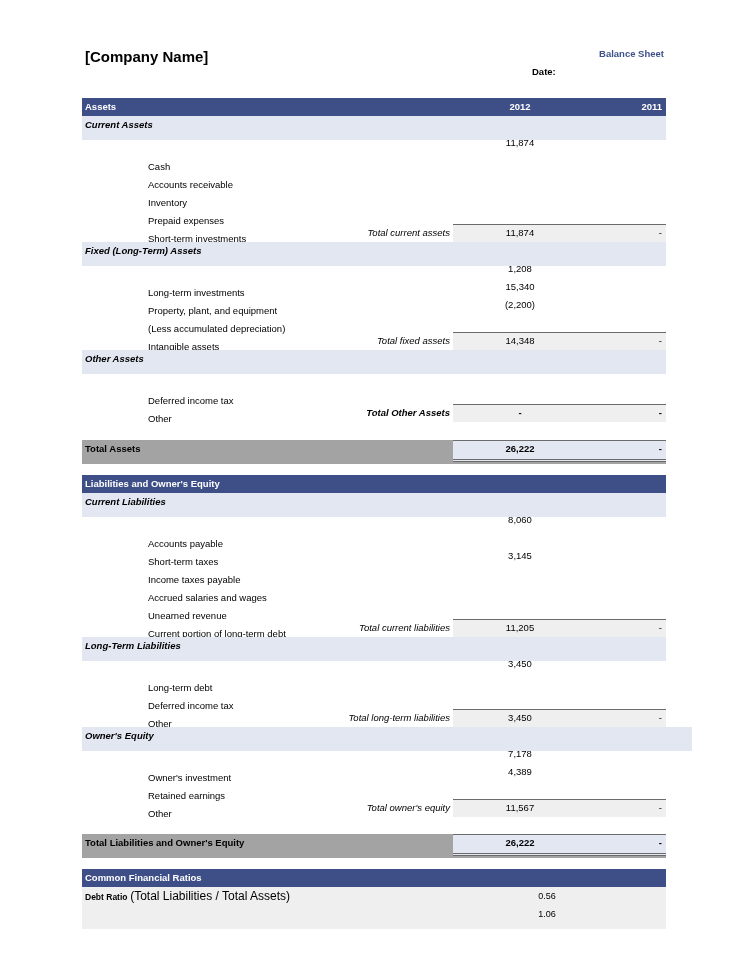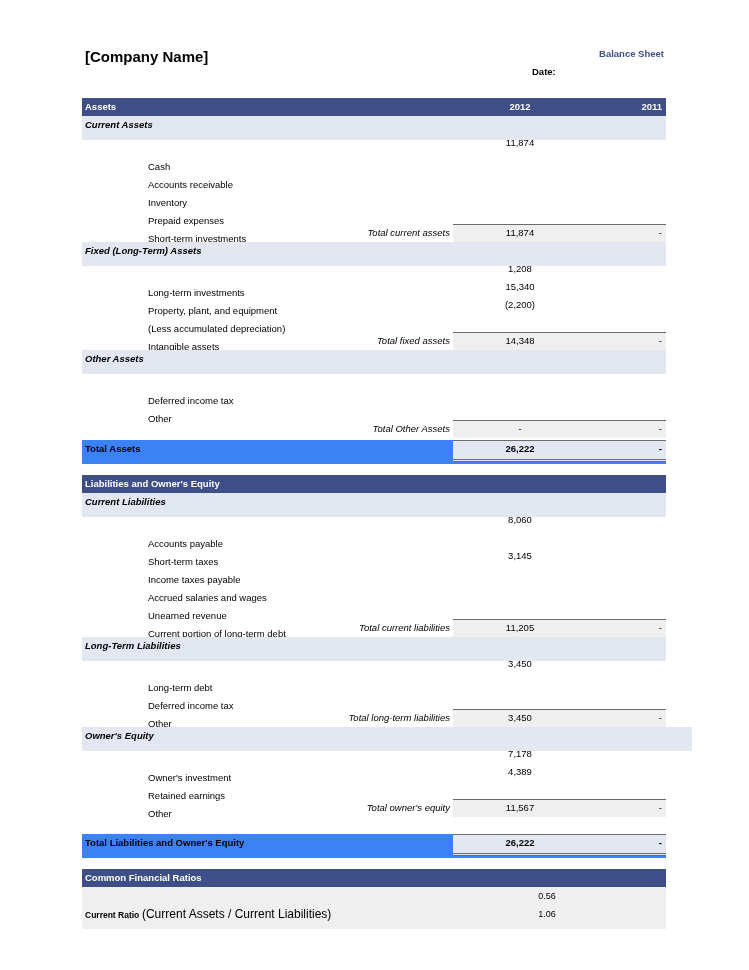--- a/index.html
+++ b/index.html
@@ -9,21 +9,21 @@
   .date-label { position:absolute; left:532px; top:66px; font-size:9.5px; font-weight:bold; }
   .row { position:absolute; left:82px; width:584px; height:24px; font-size:9.5px; line-height:18px; }
   .hdr { background:#3d4f86; color:#fff; font-weight:bold; }
   .sec { background:#e3e7f2; font-weight:bold; font-style:italic; }
   .c-label { position:absolute; left:3px; top:0; white-space:nowrap; }
   .c-item { position:absolute; left:66px; top:0; white-space:nowrap;margin-top:24px; }
   .c-totlabel { position:absolute; right:216px; top:0; font-style:italic; white-space:nowrap; }
   .c-v1 { position:absolute; left:371px; width:134px; text-align:center; top:0; padding-left:0; }
   .c-v2 { position:absolute; right:4px; top:0; text-align:right; }
   .totcell { position:absolute; left:371px; width:213px; top:0; height:18px; background:#efefef; border-top:1.5px solid #6b6b6b; box-sizing:border-box; }
-  .grand { background:#3b82f6; font-weight:bold; }
+  .grand { background:#a3a3a3; font-weight:bold; }
   .grandcell { position:absolute; left:371px; width:213px; top:0; height:18px; background:#e3e7f2; border-top:1.5px solid #6b6b6b; border-bottom:3px double #6b6b6b; box-sizing:content-box; }
   .ratio { background:#efefef; }
   .ratio .small { font-weight:bold; font-size:8.5px; }
   .ratio .big { font-size:12px; }
 </style>
 </head>
 <body>
 
 <div class="company">[Company Name]</div>
 <div class="doc-title">Balance Sheet</div>
@@ -87,21 +87,21 @@
 
 <div class="row sec" style="top:350px;">
   <span class="c-label">Other Assets</span>
 </div>
 <div class="row" style="top:368px;">
     <span class="c-item">Deferred income tax</span>
   </div>
 <div class="row" style="top:386px;">
     <span class="c-item">Other</span>
   </div>
-<div class="row" style="top:420px;">
+<div class="row" style="top:404px;font-weight:bold;">
   <div class="totcell"></div>
   <span class="c-totlabel">Total Other Assets</span>
   <span class="c-v1">-</span>
   <span class="c-v2">-</span>
 </div>
 
 <div class="row grand" style="top:440px;">
   <div class="grandcell"></div>
   <span class="c-label">Total Assets</span>
   <span class="c-v1">26,222</span>
@@ -186,18 +186,18 @@
   <div class="grandcell"></div>
   <span class="c-label">Total Liabilities and Owner's Equity</span>
   <span class="c-v1">26,222</span>
   <span class="c-v2">-</span>
 </div>
 
 <div class="row hdr" style="top:869px;">
   <span class="c-label">Common Financial Ratios</span>
 </div>
 <div class="row ratio" style="top:887px;">
+  <span class="c-label"><span class="small">Debt Ratio</span> <span class="big">(Total Liabilities / Total Assets)</span></span>
   <span class="c-v1" style="left:398px;width:134px;font-size:9px;">0.56</span>
 </div>
 <div class="row ratio" style="top:905px;">
-  <span class="c-label"><span class="small">Current Ratio</span> <span class="big">(Current Assets / Current Liabilities)</span></span>
   <span class="c-v1" style="left:398px;width:134px;font-size:9px;">1.06</span>
 </div>
 
 </body></html>

